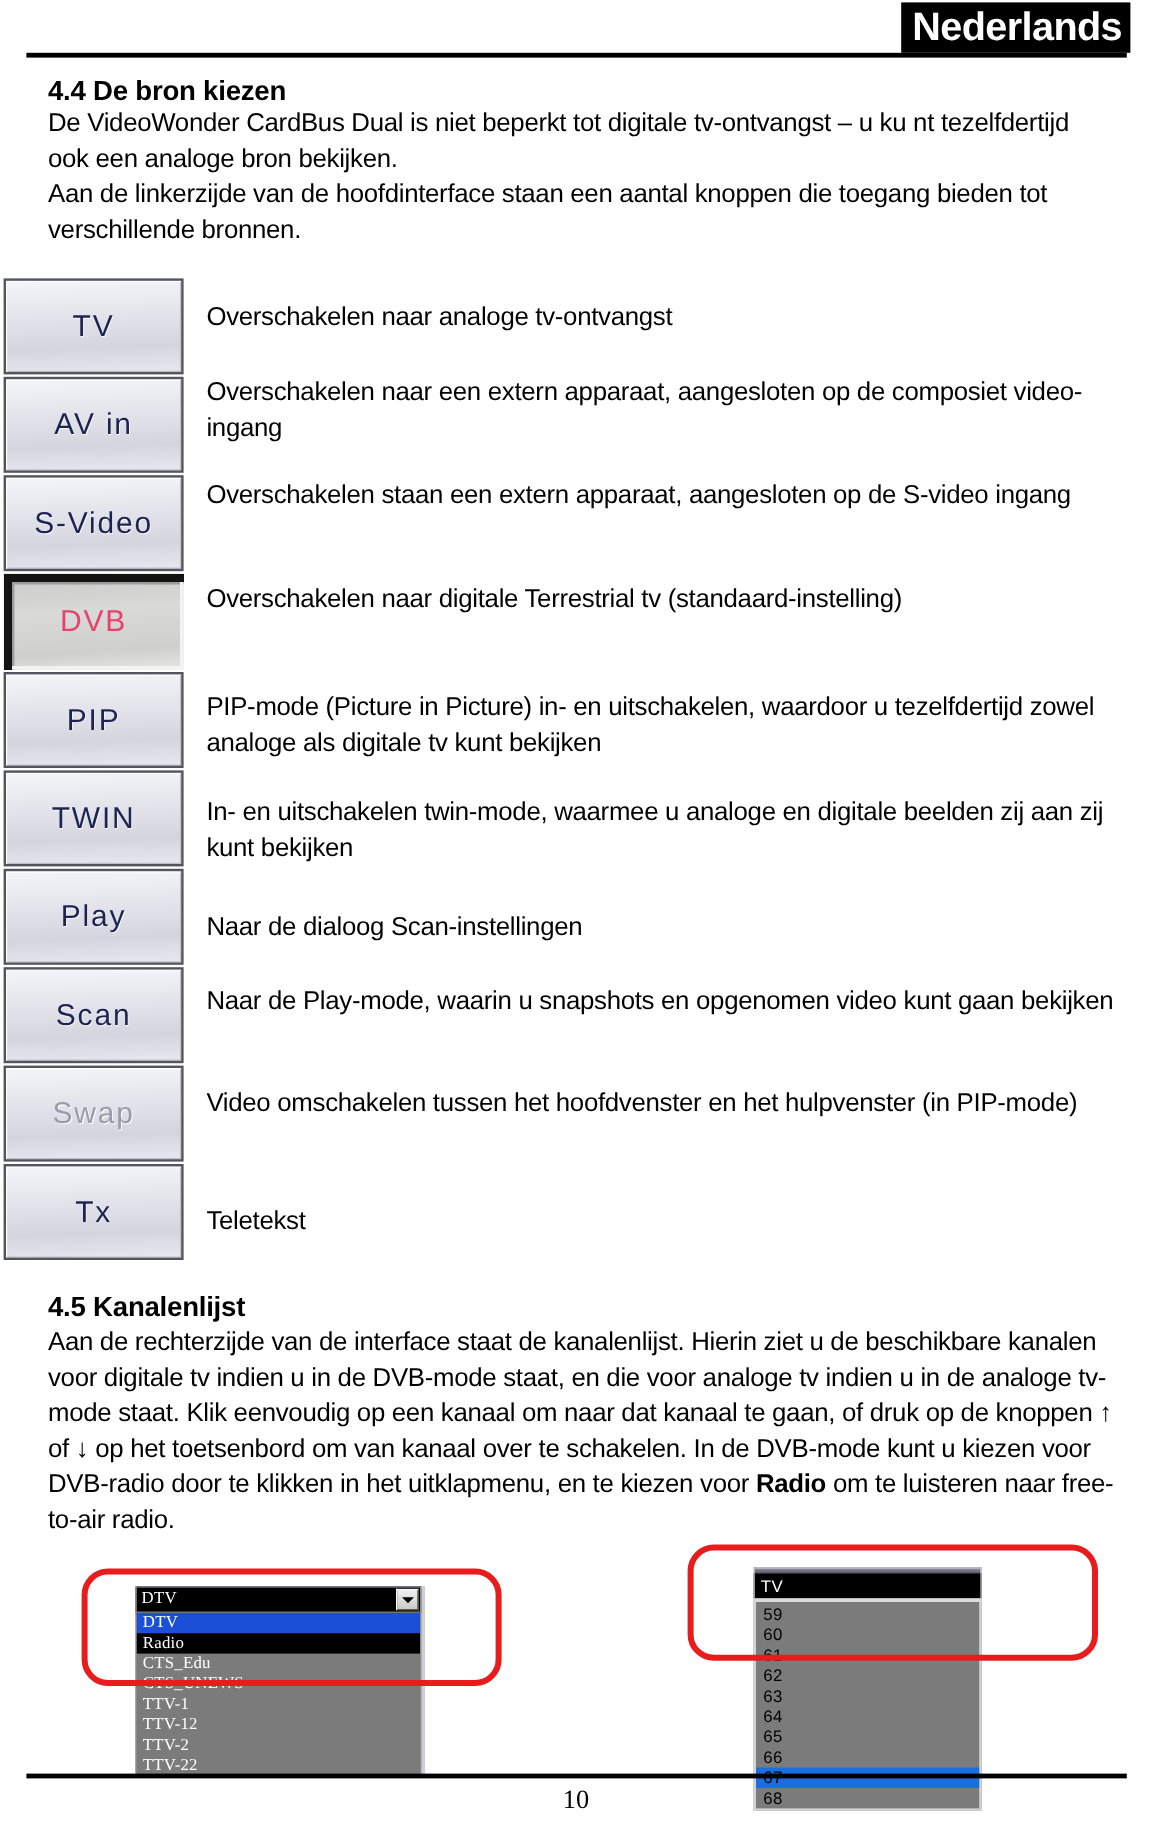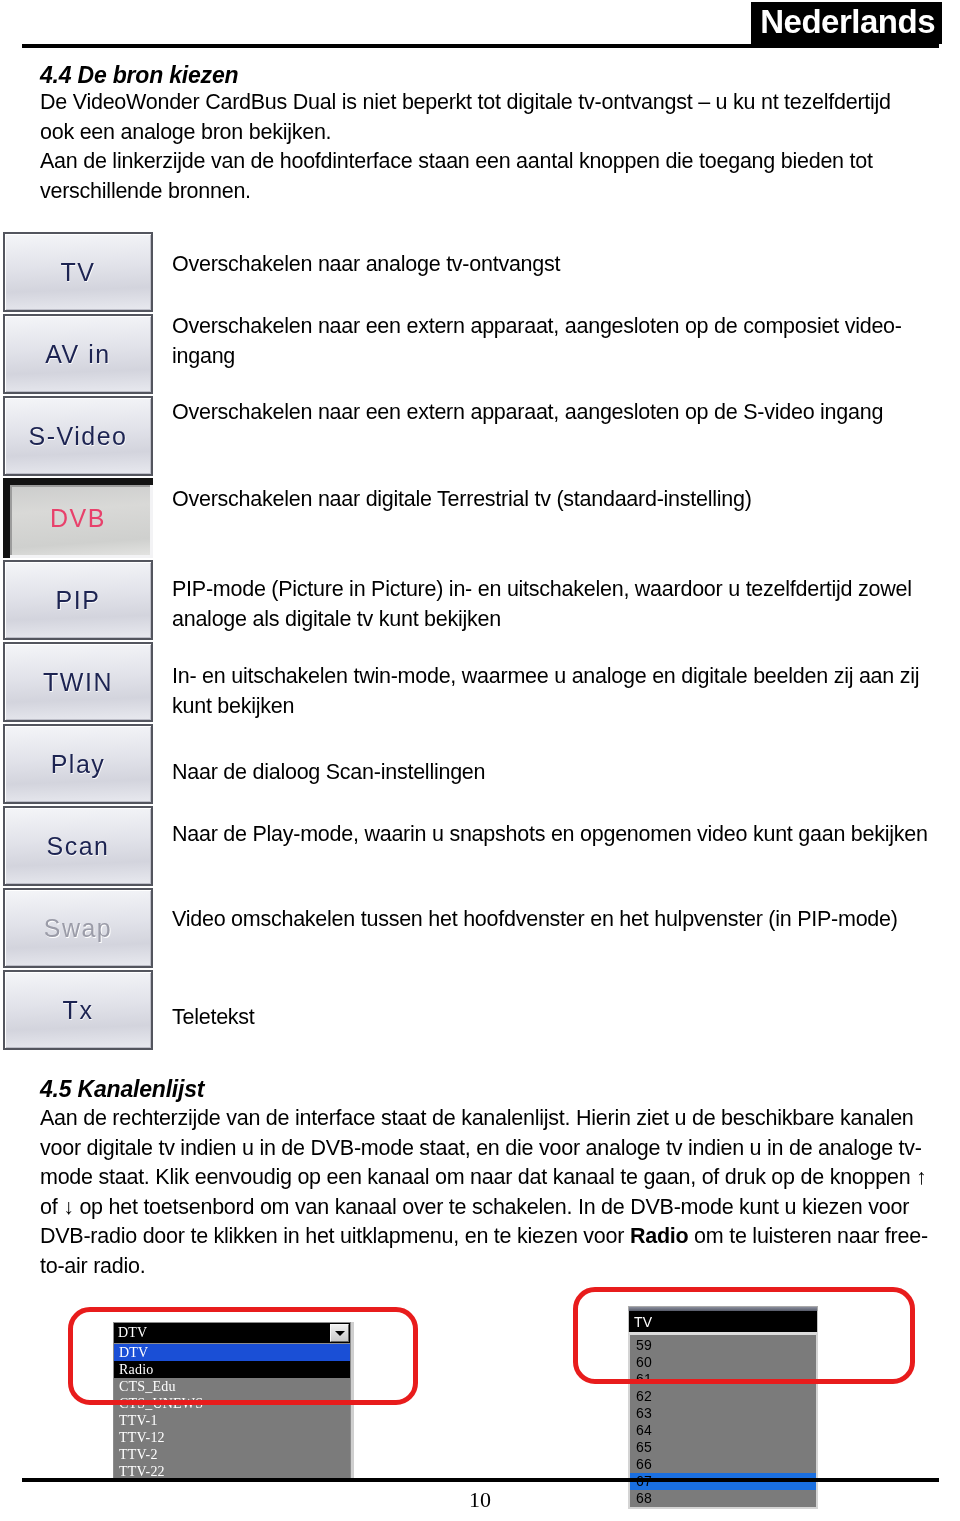--- a/index.html
+++ b/index.html
@@ -42,21 +42,20 @@
     background: #000000;
   }
 
   
   .sec-heading {
     position: absolute;
     font-weight: bold;
     font-size: 23px;
     letter-spacing: -0.2px;
     white-space: nowrap;
-    font-style: italic;
   }
   .body-block {
     position: absolute;
     font-size: 21.5px;
     line-height: 29.5px;
     letter-spacing: -0.25px;
   }
 
   #intro-1 { left: 40px; top: 62px; }
   #intro-2 { left: 40px; top: 88px; width: 890px; }
@@ -293,21 +292,21 @@
       <span class="btn-label">Swap</span>
     </div>
     <div class="src-button">
       <span class="btn-label">Tx</span>
     </div>
   </div>
 
 <div id="desc-column">
     <div class="desc" style="top: 250px;">Overschakelen naar analoge tv-ontvangst</div>
     <div class="desc" style="top: 312px;">Overschakelen naar een extern apparaat, aangesloten op de composiet video-ingang</div>
-    <div class="desc" style="top: 398px;">Overschakelen naar een extern apparaat, aangesloten op de S-video ingang</div>
+    <div class="desc" style="top: 398px;">Overschakelen staan een extern apparaat, aangesloten op de S-video ingang</div>
     <div class="desc" style="top: 485px;">Overschakelen naar digitale Terrestrial tv (standaard-instelling)</div>
     <div class="desc" style="top: 575px;">PIP-mode (Picture in Picture) in- en uitschakelen, waardoor u tezelfdertijd zowel analoge als digitale tv kunt bekijken</div>
     <div class="desc" style="top: 662px;">In- en uitschakelen twin-mode, waarmee u analoge en digitale beelden zij aan zij kunt bekijken</div>
     <div class="desc" style="top: 758px;">Naar de dialoog Scan-instellingen</div>
     <div class="desc" style="top: 820px;">Naar de Play-mode, waarin u snapshots en opgenomen video kunt gaan bekijken</div>
     <div class="desc" style="top: 905px;">Video omschakelen tussen het hoofdvenster en het hulpvenster (in PIP-mode)</div>
     <div class="desc" style="top: 1003px;">Teletekst</div>
   </div>
 
 <div class="sec-heading" id="sec45-heading">4.5 Kanalenlijst</div>

